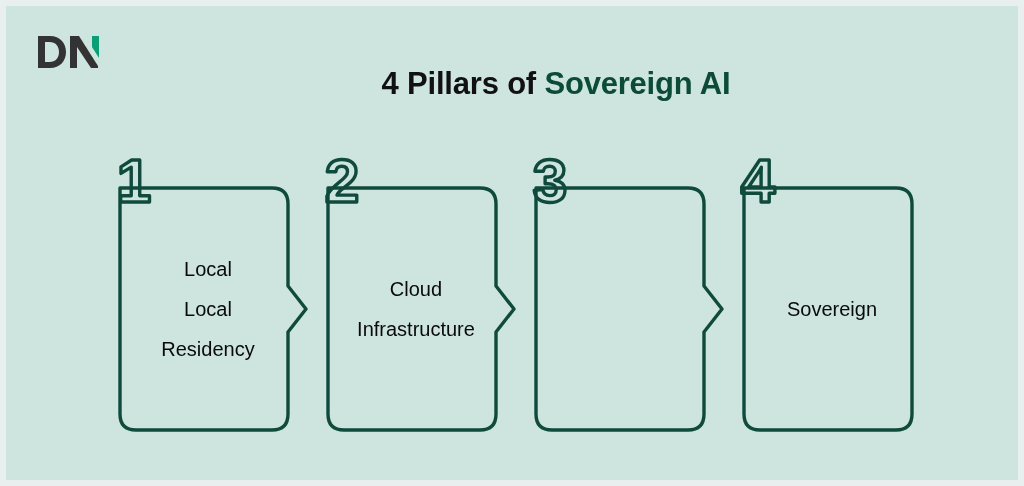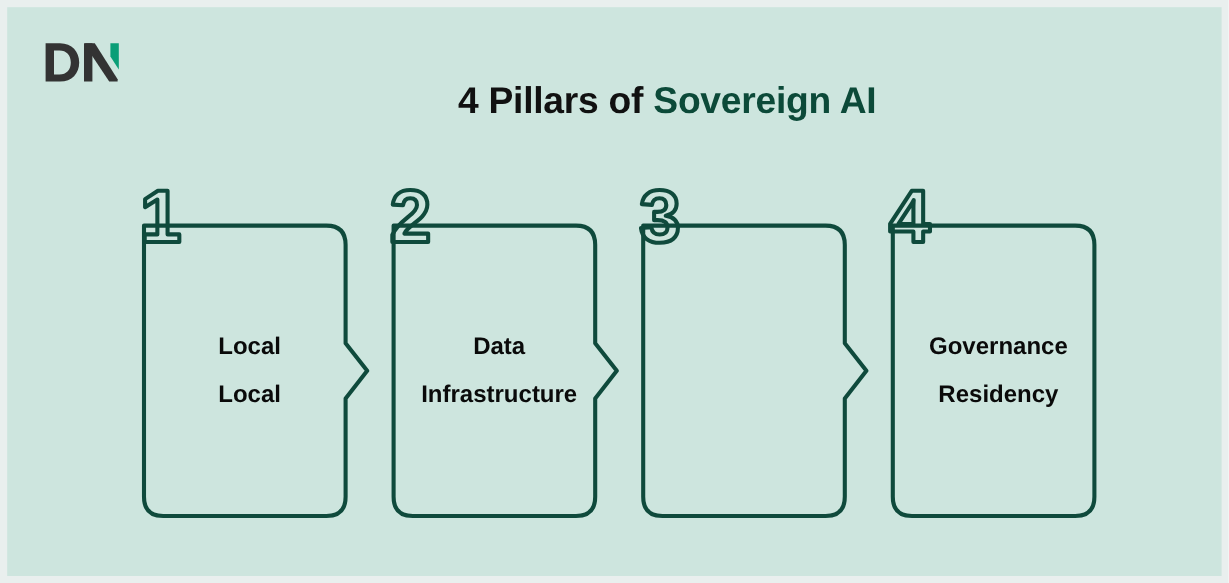--- a/index.html
+++ b/index.html
@@ -87,21 +87,21 @@
     display: flex;
     flex-direction: column;
     align-items: center;
     justify-content: center;
     gap: 19px;
     pointer-events: none;
   }
   .pillar .label span {
     display: block;
     font-size: 20px;
-    font-weight: bold;
+    font-weight: normal;
     color: #0a0a0a;
     text-align: center;
     line-height: 1.05;
     white-space: nowrap;
   }
   .pillar.p1 { left: 96px; }
   .pillar.p2 { left: 304px; }
   .pillar.p3 { left: 512px; }
   .pillar.p4 { left: 720px; }
 </style>
@@ -139,34 +139,35 @@
           <path d="M18 14 L170 14 Q186 14 186 30 L186 112 L204 135 L186 158 L186 240 Q186 256 170 256 L34 256 Q18 256 18 240 Z" fill="none" stroke="#0f4a3c" stroke-width="3.4" stroke-linecap="round" stroke-linejoin="round"></path>
         </svg>
         <div class="numbox">
           <svg viewBox="0 0 56 70" width="56" height="70">
             <text x="28" y="56" text-anchor="middle" font-family="Liberation Sans, sans-serif" font-size="62" font-weight="bold" fill="none" stroke="#0f4a3c" stroke-width="3.4" stroke-linejoin="round">1</text>
           </svg>
         </div>
         <div class="label">
           <span>Local</span>
           <span>Local</span>
+          <span>Residency</span>
         </div>
       </div>
 
       <div class="pillar p2">
         <svg class="shape" viewBox="0 0 212 270">
           <path d="M18 14 L170 14 Q186 14 186 30 L186 112 L204 135 L186 158 L186 240 Q186 256 170 256 L34 256 Q18 256 18 240 Z" fill="none" stroke="#0f4a3c" stroke-width="3.4" stroke-linecap="round" stroke-linejoin="round"></path>
         </svg>
         <div class="numbox">
           <svg viewBox="0 0 56 70" width="56" height="70">
             <text x="28" y="56" text-anchor="middle" font-family="Liberation Sans, sans-serif" font-size="62" font-weight="bold" fill="none" stroke="#0f4a3c" stroke-width="3.4" stroke-linejoin="round">2</text>
           </svg>
         </div>
         <div class="label">
-          <span>Data</span>
+          <span>Cloud</span>
           <span>Infrastructure</span>
         </div>
       </div>
 
       <div class="pillar p3">
         <svg class="shape" viewBox="0 0 212 270">
           <path d="M18 14 L170 14 Q186 14 186 30 L186 112 L204 135 L186 158 L186 240 Q186 256 170 256 L34 256 Q18 256 18 240 Z" fill="none" stroke="#0f4a3c" stroke-width="3.4" stroke-linecap="round" stroke-linejoin="round"></path>
         </svg>
         <div class="numbox">
           <svg viewBox="0 0 56 70" width="56" height="70">
@@ -178,20 +179,19 @@
       <div class="pillar p4">
         <svg class="shape" viewBox="0 0 212 270">
           <path d="M18 14 L170 14 Q186 14 186 30 L186 240 Q186 256 170 256 L34 256 Q18 256 18 240 Z" fill="none" stroke="#0f4a3c" stroke-width="3.4" stroke-linecap="round" stroke-linejoin="round"></path>
         </svg>
         <div class="numbox">
           <svg viewBox="0 0 56 70" width="56" height="70">
             <text x="28" y="56" text-anchor="middle" font-family="Liberation Sans, sans-serif" font-size="62" font-weight="bold" fill="none" stroke="#0f4a3c" stroke-width="3.4" stroke-linejoin="round">4</text>
           </svg>
         </div>
         <div class="label">
-          <span>Governance</span>
-          <span>Residency</span>
+          <span>Sovereign</span>
         </div>
       </div>
 
     </div>
   </div>
 </div>
 
 </body></html>

